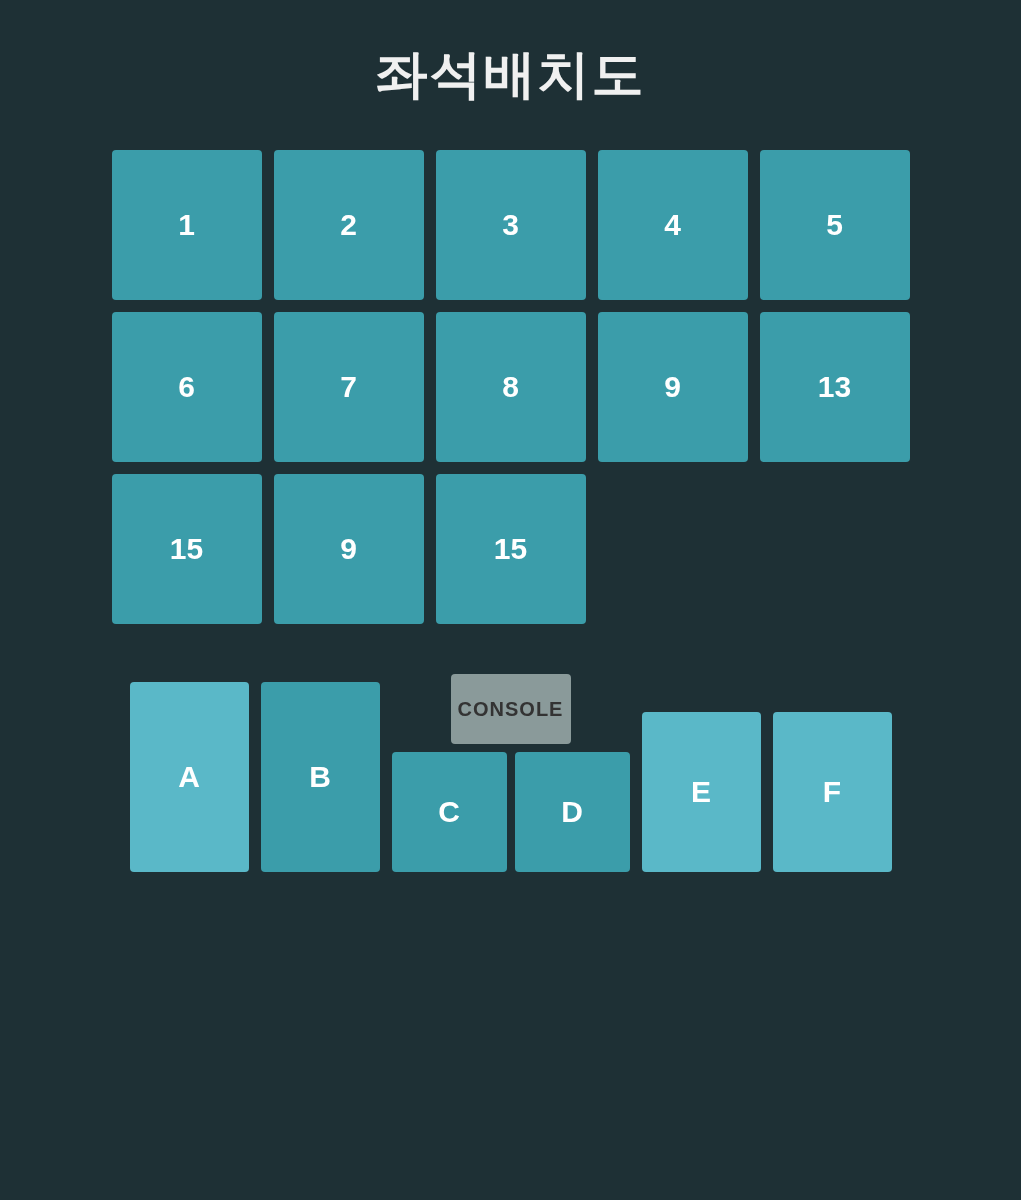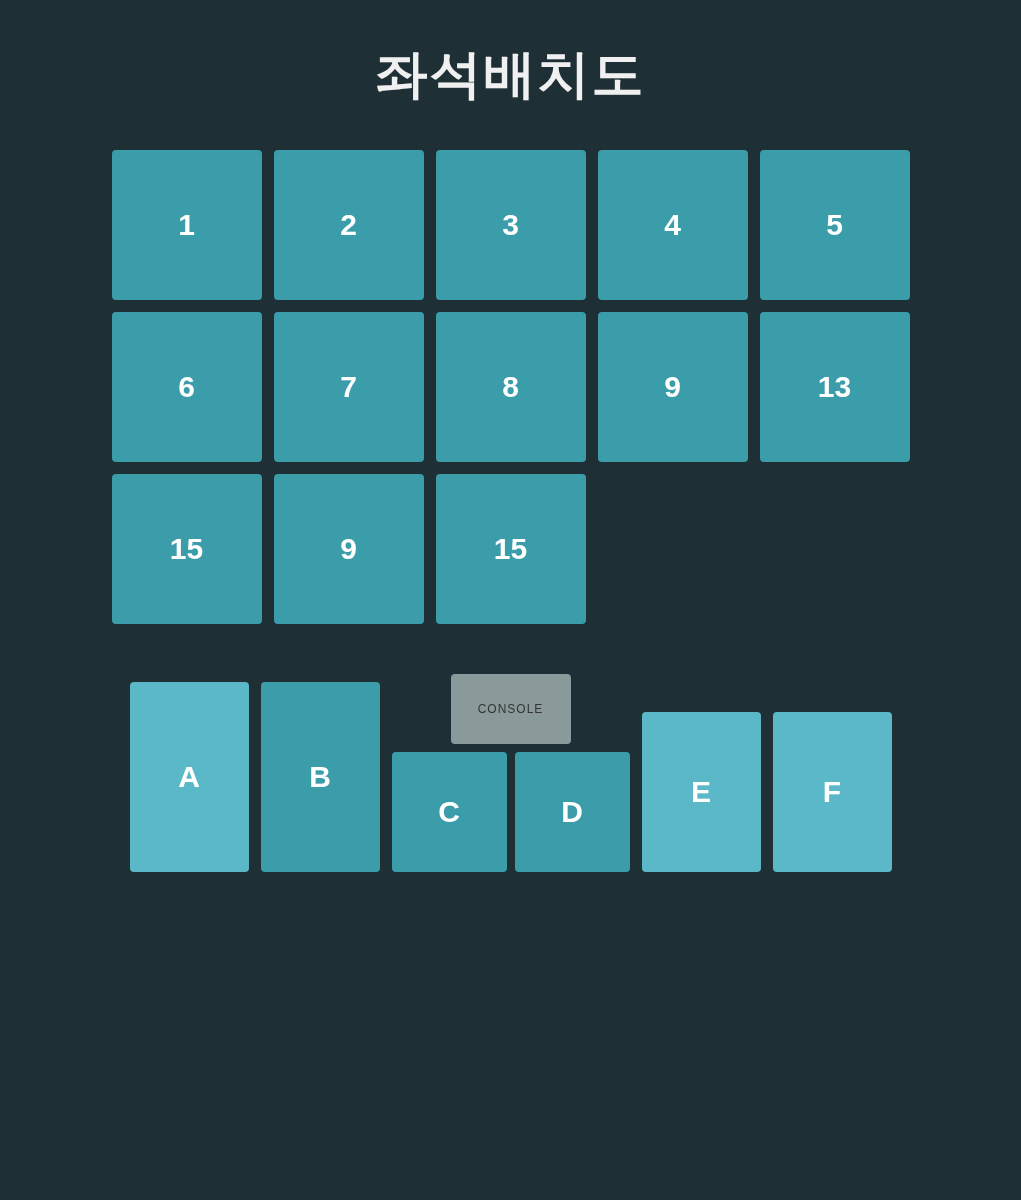--- a/index.html
+++ b/index.html
@@ -125,22 +125,22 @@
       border-radius: 4px;
       width: 120px;
       height: 70px;
       display: flex;
       align-items: center;
       justify-content: center;
     }
 
     .console-label {
       color: #333;
-      font-size: 12px;
-      font-weight: 400;
+      font-size: 20px;
+      font-weight: 700;
       letter-spacing: 1px;
     }
 
     .cd-pair {
       display: flex;
       flex-direction: row;
       gap: 8px;
     }
 
     .back-block-small {

